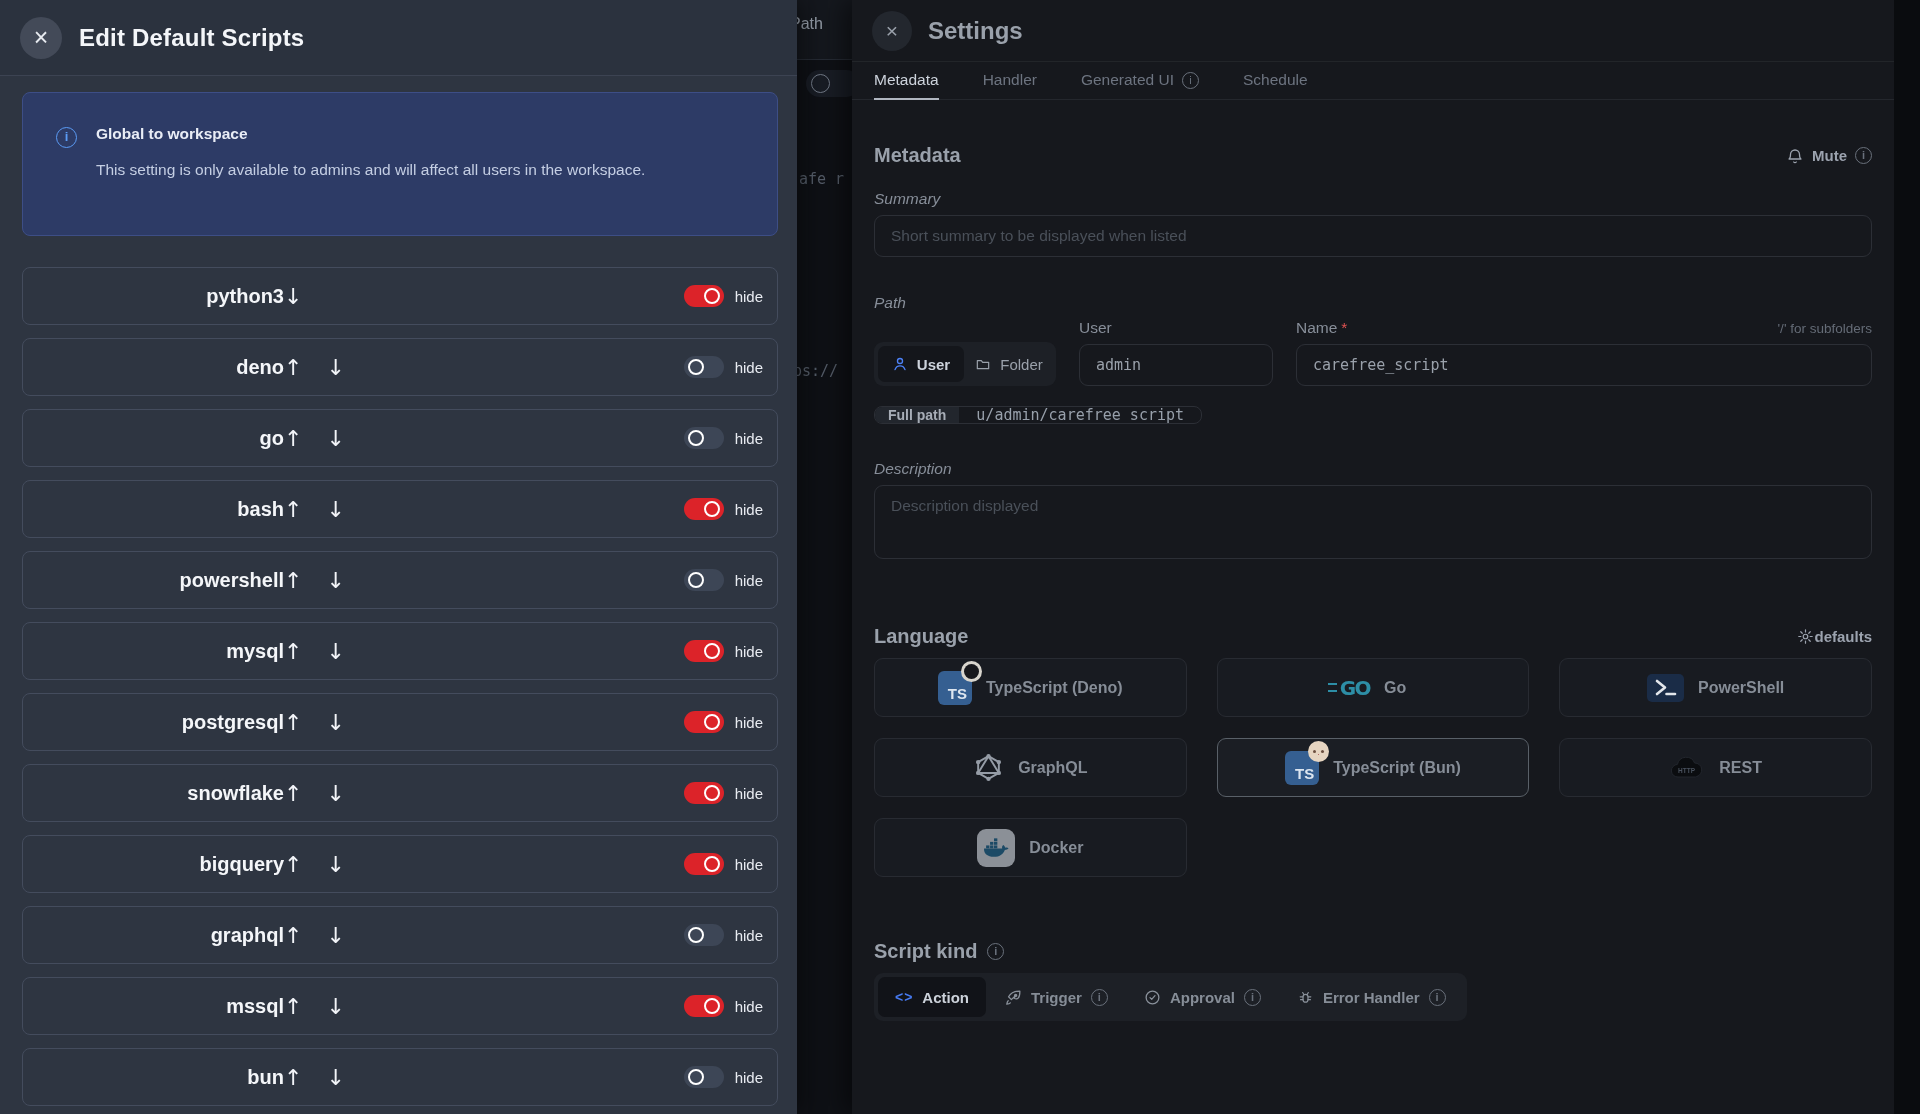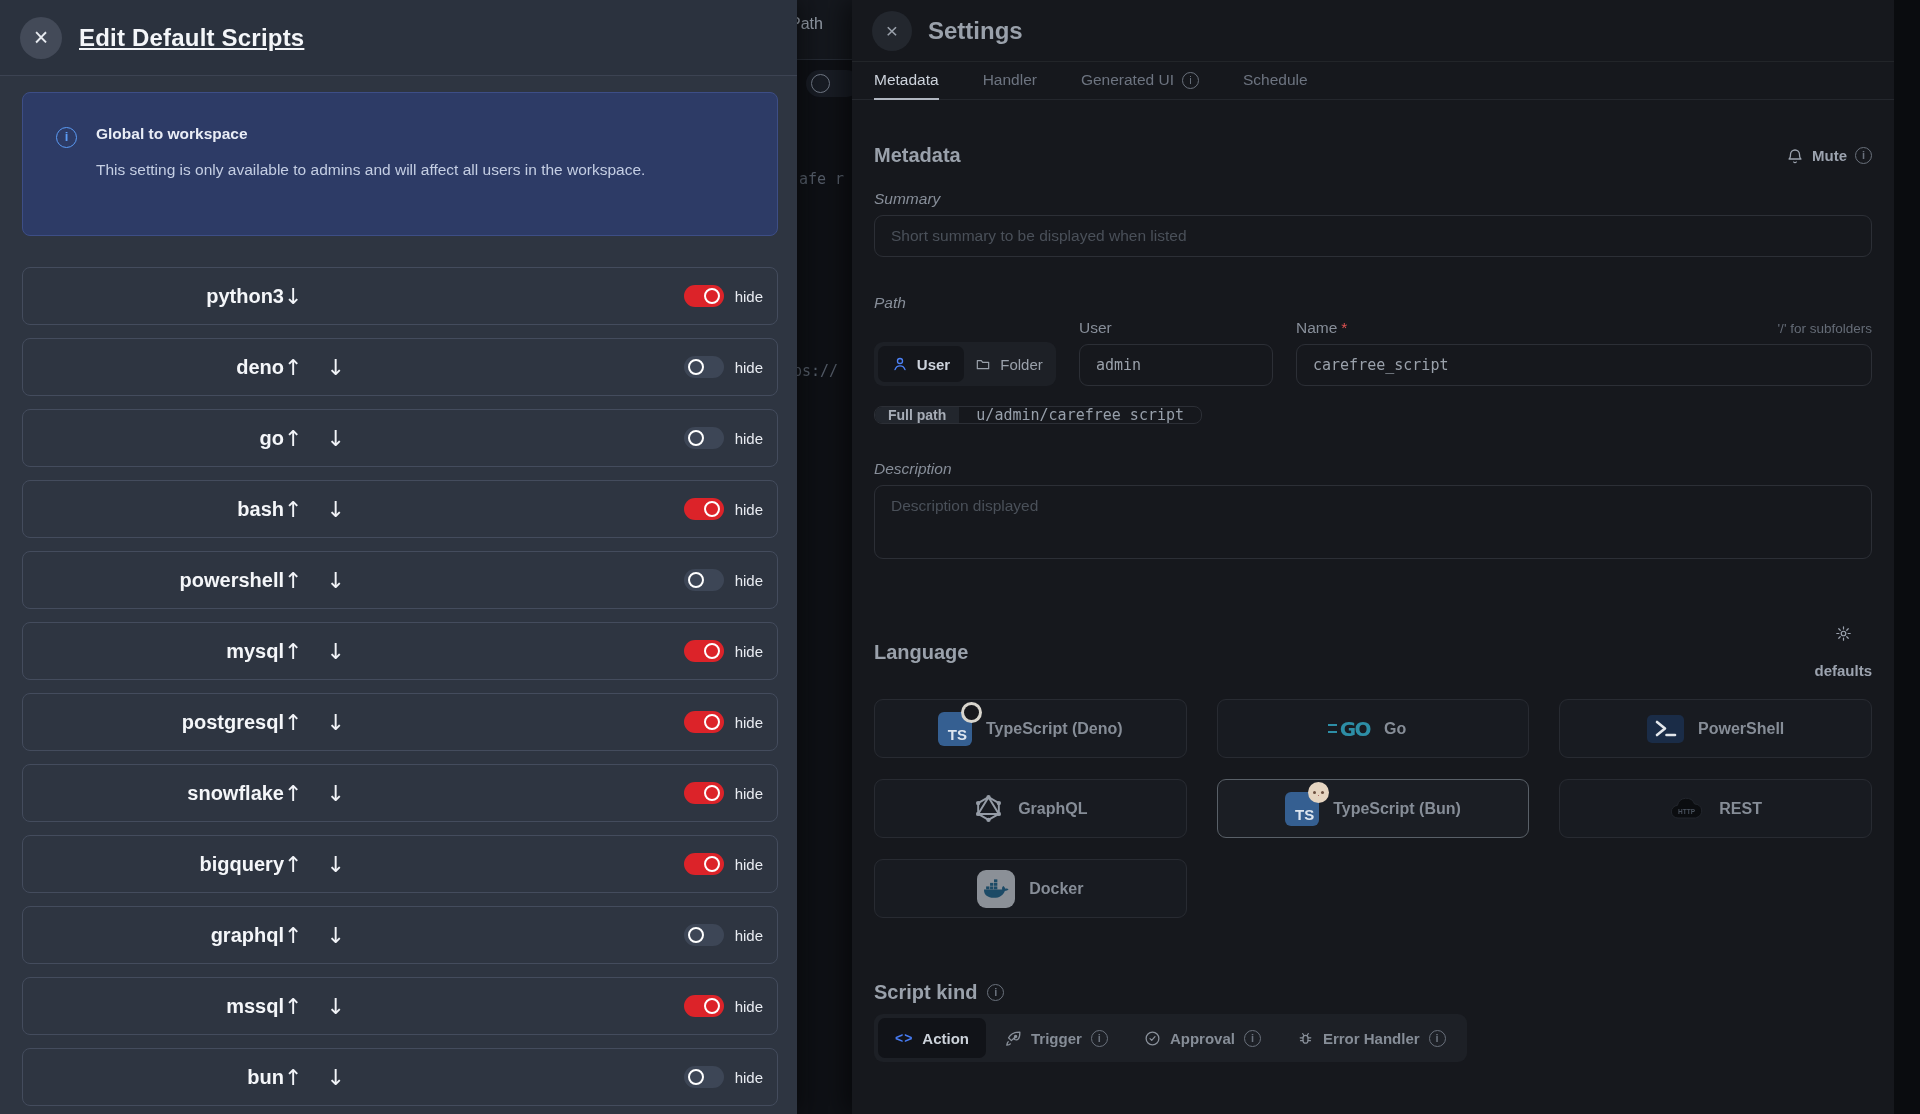--- a/index.html
+++ b/index.html
@@ -17,21 +17,21 @@
   .strip-toggle { position:absolute; left:9px; top:70px; width:54px; height:27px; background:#191d25; border-radius:14px; }
   .strip-knob { position:absolute; left:5px; top:4px; width:19px; height:19px; border:1.5px solid #737b88; border-radius:50%; }
   .code-frag { position:absolute; font-family:"DejaVu Sans Mono",monospace; color:#565e6a; font-size:15px; white-space:nowrap; }
   .frag1 { left:2px; top:170px; }
   .frag2 { left:-4px; top:362px; }
 
   
   .left-panel { position:absolute; left:0; top:0; width:797px; height:1114px; background:#2e3541; z-index:3; box-shadow:6px 0 22px rgba(0,0,0,.45); }
   .left-head { height:76px; border-bottom:1px solid #3c4352; display:flex; align-items:center; gap:17px; padding:0 20px; background:#2b323e; }
   .circle-btn { width:42px; height:42px; border-radius:50%; border:none; background:#434a58; color:#e8ebf0; font-size:25px; line-height:1; display:flex; align-items:center; justify-content:center; cursor:pointer; padding:0; font-family:inherit; }
-  .left-title { margin:0; font-size:24px; font-weight:bold; color:#f4f6f9; letter-spacing:.2px;text-decoration:underline; }
+  .left-title { margin:0; font-size:24px; font-weight:bold; color:#f4f6f9; letter-spacing:.2px; }
   .left-body { padding:16px 19px 0 22px; }
 
   .info-box { background:#2d3b66; border:1px solid #3d4e86; border-radius:8px; height:144px; padding:32px 28px 0 33px; display:flex; gap:19px; margin-bottom:31px; }
   .info-ico { flex:0 0 auto; width:21px; height:21px; border:1.6px solid #5b9cf6; border-radius:50%; color:#5b9cf6; font-size:13px; font-weight:bold; text-align:center; line-height:18px; margin-top:2px; }
   .info-title { color:#e9edf6; font-size:15.5px; font-weight:600; margin-bottom:15px; }
   .info-text { color:#c4cee3; font-size:15.5px; line-height:24px; margin:0; max-width:572px; }
 
   .lang-row { height:58px; border:1px solid #444c5d; border-radius:8px; margin-bottom:13px; display:flex; align-items:center; padding:0 14px 0 16px; background:#2e3541; }
   .lang-name { font-size:20px; font-weight:bold; color:#f4f6f9; width:245px;text-align:right; }
   .arrows { display:flex; gap:24px; }
@@ -77,22 +77,22 @@
   .owner-opt.active { background:#14161b; color:#cdd3dc; font-weight:600; }
 
   .fullpath { margin-top:20px; display:inline-flex; align-items:center; height:18px; border:1px solid #2c2f36; border-radius:8px; overflow:hidden; }
   .fullpath-badge { background:#22262d; color:#a7adb7; font-size:14px; font-weight:600; padding:0 13px; align-self:stretch; display:flex; align-items:center; }
   .fullpath-value { font-family:"DejaVu Sans Mono",monospace; color:#98a0ab; font-size:15px; padding:0 17px; }
 
   .desc-label { margin-top:36px; }
   .textarea { width:100%; height:74px; background:transparent; border:1px solid #2c2f36; border-radius:9px; padding:11px 16px; color:#9aa1ab; font-size:15.5px; resize:none; outline:none; font-family:inherit; }
 
   .lang-head-row { margin-top:62px; }
-  .defaults { display:flex; align-items:center; gap:20px; color:#9ca3af; font-size:15px; font-weight:600; cursor:pointer;flex-direction:column; }
-  .lang-grid { display:grid; grid-template-columns:repeat(3,1fr); gap:21px 30px; margin-top:20px; }
+  .defaults { display:flex; align-items:center; gap:0; color:#9ca3af; font-size:15px; font-weight:600; cursor:pointer; }
+  .lang-grid { display:grid; grid-template-columns:repeat(3,1fr); gap:21px 30px; margin-top:10px; }
   .lang-btn { height:59px; background:#181b21; border:1px solid #282b32; border-radius:9px; display:flex; align-items:center; justify-content:center; gap:14px; color:#868d97; font-size:16px; font-weight:600; cursor:pointer; }
   .lang-btn.selected { border:1.5px solid #596068; background:#1b1e24; }
 
   .ts-wrap { position:relative; width:34px; height:34px; flex:0 0 auto; }
   .ts-sq { width:34px; height:34px; background:#355f91; border-radius:6px; color:#dde6f0; font-weight:bold; font-size:15px; display:flex; align-items:flex-end; justify-content:flex-end; padding:0 5px 3px 0; }
   .corner { position:absolute; top:-10px; right:-10px; width:21px; height:21px; border-radius:50%; }
   .corner.deno { background:#d8d5cd; }
   .corner.deno::after { content:""; position:absolute; inset:3px; border-radius:50%; background:#17181c; }
   .corner.bun { background:#e6d5c1; }
   .corner.bun::after { content:""; position:absolute; left:5px; top:9px; width:3px; height:3px; border-radius:50%; background:#6b4f3f; box-shadow:8px 0 0 #6b4f3f, 4px 3px 0 -1px #a24f4f; }

